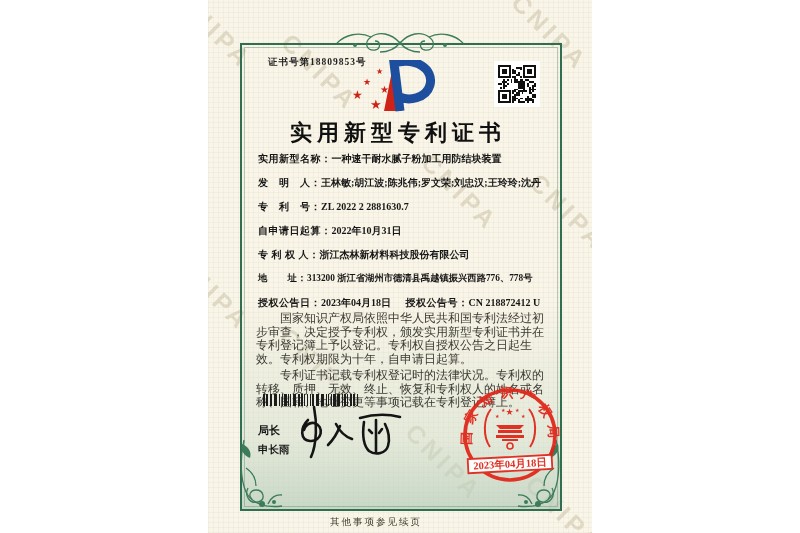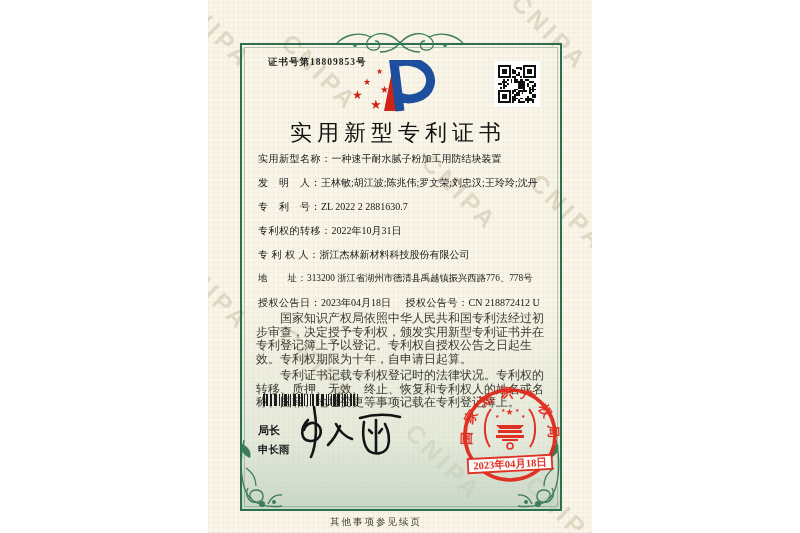--- a/index.html
+++ b/index.html
@@ -17,22 +17,22 @@
   .border-box::after{content:"";position:absolute;inset:2px;border:1px solid rgba(95,145,110,0.45);}
   .wm{position:absolute;font-family:"Liberation Sans","DejaVu Sans",sans-serif;font-weight:bold;
       font-size:25px;letter-spacing:4px;color:rgba(170,156,118,0.30);transform:rotate(45deg);
       transform-origin:left top;white-space:nowrap;pointer-events:none;}
   .cert-number{position:absolute;left:60px;top:56px;font-size:9.5px;font-weight:bold;
       letter-spacing:1px;color:#222;text-align:center;}
   .logo{position:absolute;left:142px;top:60px;width:96px;height:56px;}
   .qr{position:absolute;left:286px;top:61px;width:46px;height:46px;background:#fff;
       display:flex;align-items:center;justify-content:center;}
   .title{position:absolute;left:32px;top:118px;width:316px;text-align:center;font-size:22px;
-      font-weight:normal;letter-spacing:5px;color:#101010;}
-  .row{position:absolute;left:50px;white-space:nowrap;font-weight:normal;font-size:10px;color:#161616;}
+      font-weight:bold;letter-spacing:5px;color:#101010;}
+  .row{position:absolute;left:50px;white-space:nowrap;font-weight:bold;font-size:10px;color:#161616;}
   .row .lbl{letter-spacing:0.5px;}
   .row.small{font-size:9.3px;}
   .row .pair2{display:inline-block;margin-left:12px;}
   .paras{position:absolute;left:48px;top:312px;width:296px;font-size:12px;line-height:13.5px;
       color:#3b3a33;}
   .paras p{margin:0 0 3px 0;text-indent:2em;}
   .barcode{position:absolute;left:55px;top:394px;width:98px;height:12px;}
   .director-label{position:absolute;left:50px;top:423px;font-size:11px;font-weight:bold;color:#161616;}
   .director-name{position:absolute;left:50px;top:443px;font-size:10.5px;font-weight:bold;color:#161616;font-family:Liberation Mono, monospace;}
   .signature{position:absolute;left:84px;top:402px;width:122px;height:58px;}
@@ -260,21 +260,21 @@
     <div class="row" style="top:152px">
       <span class="lbl">实用新型名称：</span><span>一种速干耐水腻子粉加工用防结块装置</span>
     </div>
     <div class="row" style="top:176px">
       <span class="lbl">发　明　人：</span><span>王林敏;胡江波;陈兆伟;罗文荣;刘忠汉;王玲玲;沈丹</span>
     </div>
     <div class="row" style="top:200px">
       <span class="lbl">专　利　号：</span><span>ZL 2022 2 2881630.7</span>
     </div>
     <div class="row" style="top:224px">
-      <span class="lbl">专利权的转移：</span><span>2022年10月31日</span>
+      <span class="lbl">自申请日起算：</span><span>2022年10月31日</span>
     </div>
     <div class="row" style="top:248px">
       <span class="lbl">专 利 权 人：</span><span>浙江杰林新材料科技股份有限公司</span>
     </div>
     <div class="row small" style="top:272px">
       <span class="lbl">地　　址：</span><span>313200 浙江省湖州市德清县禹越镇振兴西路776、778号</span>
     </div>
     <div class="row" style="top:296px">
       <span class="lbl">授权公告日：</span><span>2023年04月18日</span>
       <span class="pair2"><span class="lbl">授权公告号：</span><span>CN 218872412 U</span></span>

